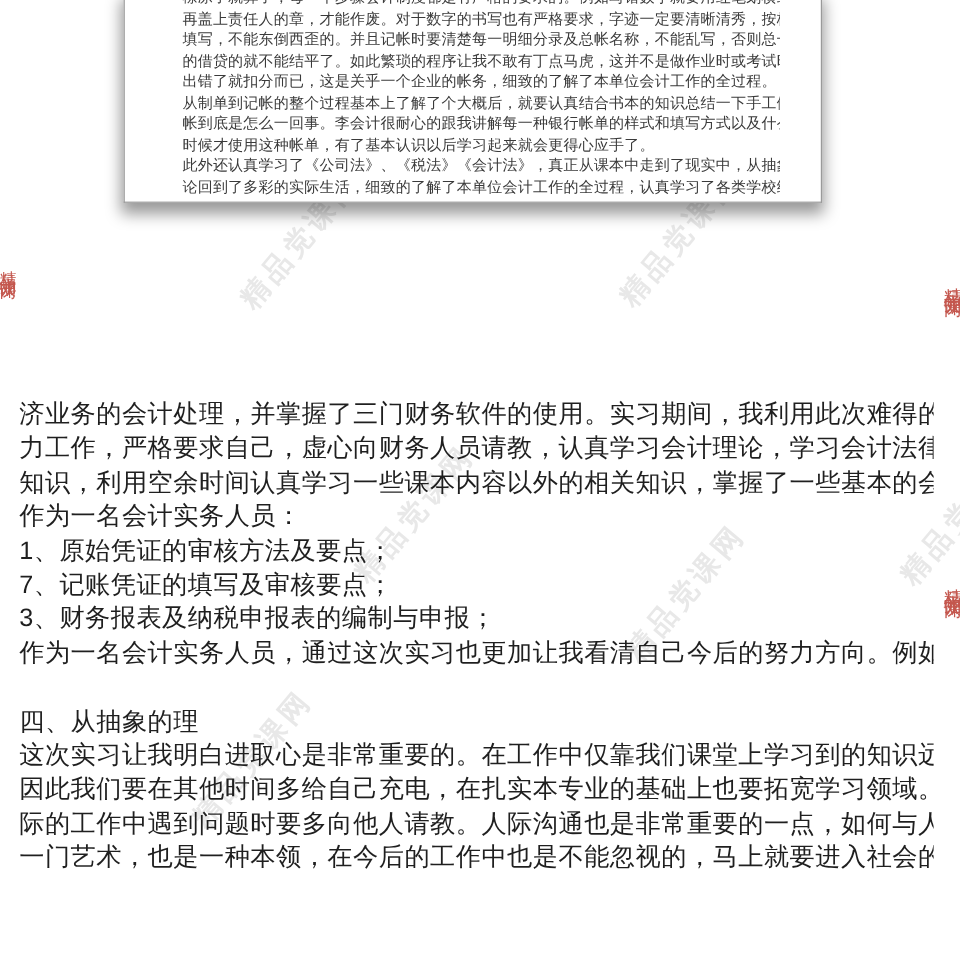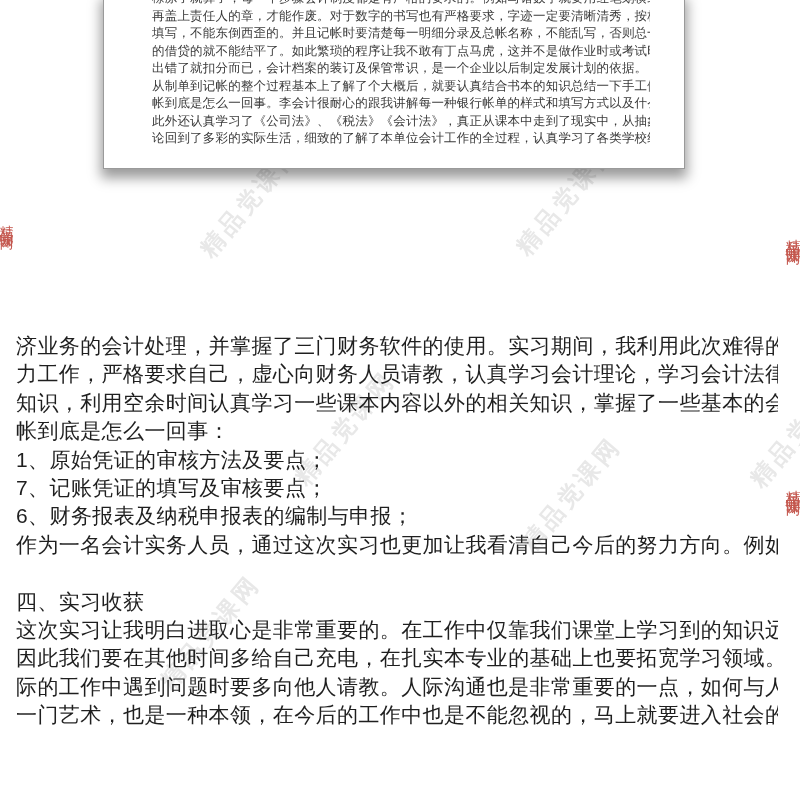--- a/index.html
+++ b/index.html
@@ -82,38 +82,39 @@
   <div class="wm-red wm-red-left">精品党课网</div>
   <div class="wm-red wm-red-r1">精品党课网</div>
   <div class="wm-red wm-red-r2">精品党课网</div>
 
   <div class="thumb">
     <div class="thumb-text">
         <div class="thumb-line">檫凉了就算了，每一个步骤会计制度都是有严格的要求的。例如写错数字就要用红笔划横线，</div>
         <div class="thumb-line">再盖上责任人的章，才能作废。对于数字的书写也有严格要求，字迹一定要清晰清秀，按格</div>
         <div class="thumb-line">填写，不能东倒西歪的。并且记帐时要清楚每一明细分录及总帐名称，不能乱写，否则总长</div>
         <div class="thumb-line">的借贷的就不能结平了。如此繁琐的程序让我不敢有丁点马虎，这并不是做作业时或考试时</div>
-        <div class="thumb-line">出错了就扣分而已，会计档案的装订及保管常识，是一个企业以后制定发展计划的依据。</div>
+        <div class="thumb-line">出错了就扣分而已，这是关乎一个企业的帐务，细致的了解了本单位会计工作的全过程。</div>
         <div class="thumb-line">从制单到记帐的整个过程基本上了解了个大概后，就要认真结合书本的知识总结一下手工做</div>
         <div class="thumb-line">帐到底是怎么一回事。李会计很耐心的跟我讲解每一种银行帐单的样式和填写方式以及什么</div>
+        <div class="thumb-line">时候才使用这种帐单，有了基本认识以后学习起来就会更得心应手了。</div>
         <div class="thumb-line">此外还认真学习了《公司法》、《税法》《会计法》，真正从课本中走到了现实中，从抽象的理</div>
         <div class="thumb-line">论回到了多彩的实际生活，细致的了解了本单位会计工作的全过程，认真学习了各类学校经</div>
       </div>
   </div>
 
   <div class="body-text">
       <div class="body-line">济业务的会计处理，并掌握了三门财务软件的使用。实习期间，我利用此次难得的机会，努</div>
       <div class="body-line">力工作，严格要求自己，虚心向财务人员请教，认真学习会计理论，学习会计法律、法规等</div>
       <div class="body-line">知识，利用空余时间认真学习一些课本内容以外的相关知识，掌握了一些基本的会计技能，</div>
-      <div class="body-line">帐到底是怎么一回事：</div>
+      <div class="body-line">作为一名会计实务人员：</div>
       <div class="body-line">1、原始凭证的审核方法及要点；</div>
       <div class="body-line">7、记账凭证的填写及审核要点；</div>
-      <div class="body-line">6、财务报表及纳税申报表的编制与申报；</div>
+      <div class="body-line">3、财务报表及纳税申报表的编制与申报；</div>
       <div class="body-line">作为一名会计实务人员，通过这次实习也更加让我看清自己今后的努力方向。例如：实务能</div>
       <div class="body-line"></div>
-      <div class="body-line">四、实习收获</div>
+      <div class="body-line">四、从抽象的理</div>
       <div class="body-line">这次实习让我明白进取心是非常重要的。在工作中仅靠我们课堂上学习到的知识远远不够，</div>
       <div class="body-line">因此我们要在其他时间多给自己充电，在扎实本专业的基础上也要拓宽学习领域。同时在实</div>
       <div class="body-line">际的工作中遇到问题时要多向他人请教。人际沟通也是非常重要的一点，如何与人打交道是</div>
       <div class="body-line">一门艺术，也是一种本领，在今后的工作中也是不能忽视的，马上就要进入社会的我们也要</div>
     </div>
 
 </div>
 
 </body></html>

